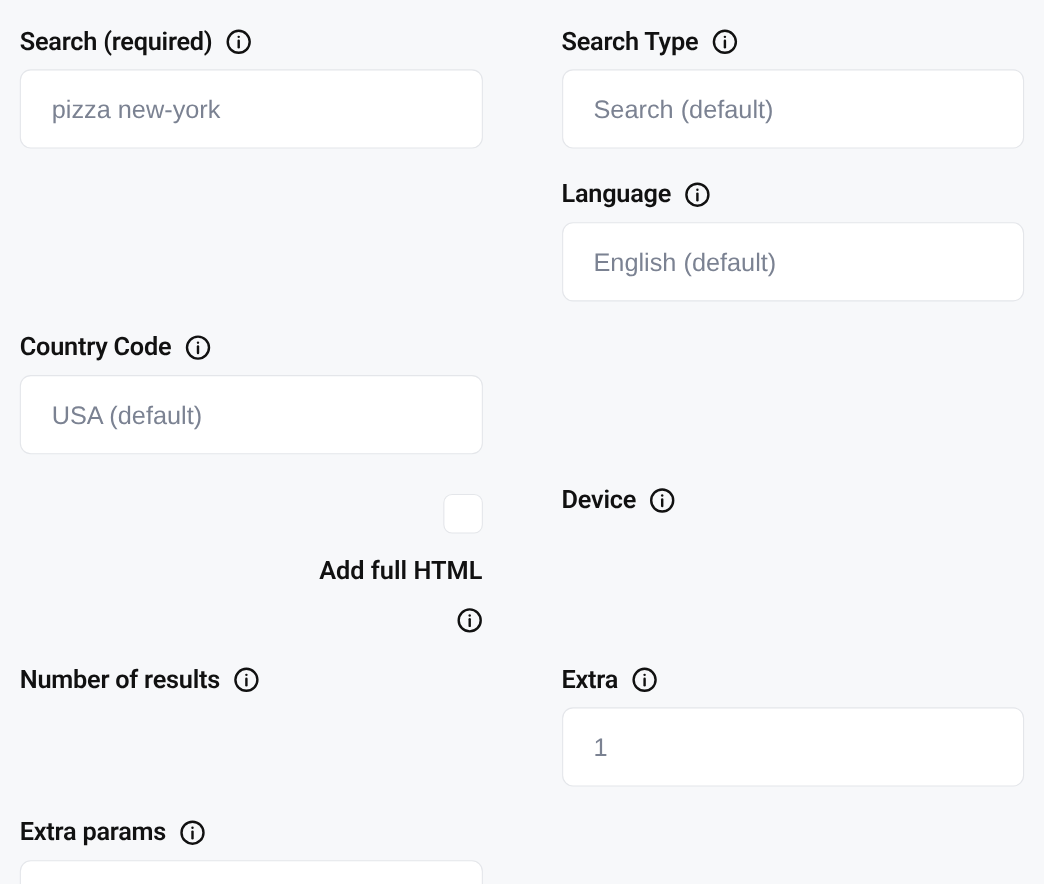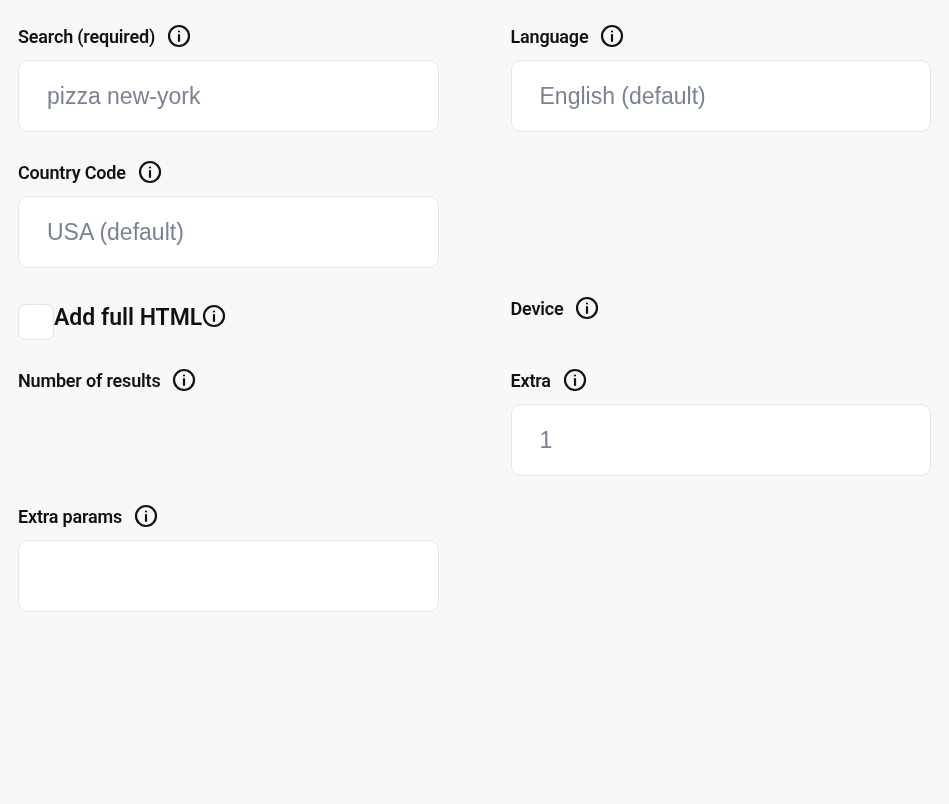--- a/index.html
+++ b/index.html
@@ -22,21 +22,21 @@
       flex-direction: column;
       margin-bottom: 28px;
     }
     .label-row {
       display: flex;
       align-items: center;
       gap: 12px;
       margin-bottom: 12px;
     }
     .label-text {
-      font-size: 18px;
+      font-size: 23px;
       font-weight: 600;
       color: #111;
       letter-spacing: -0.01em;
     }
     .info-icon {
       width: 24px;
       height: 24px;
       flex-shrink: 0;
       cursor: pointer;
     }
@@ -49,23 +49,25 @@
       background: #fff;
       font-size: 23px;
       padding: 0 28px;
       color: #111;
       outline: none;
     }
     .input::placeholder { color: #7b8292; }
     .input.select-look { color: #7b8292; }
     .checkbox-row {
       display: flex;
-      align-items: flex-start;
+      align-items: flex-end;
+      gap: 20px;
       margin-top: 8px;
       margin-bottom: 28px;
+      flex-direction: column;
     }
     .checkbox {
       width: 36px;
       height: 36px;
       border: 1px solid #e4e6ea;
       border-radius: 8px;
       background: #fff;
       cursor: pointer;
       flex-shrink: 0;
     }
@@ -90,20 +92,33 @@
         <svg viewBox="0 0 24 24" width="24" height="24" fill="none" stroke="#111" stroke-width="2.2">
             <circle cx="12" cy="12" r="10"></circle>
             <circle cx="12" cy="7.5" r="1.1" fill="#111" stroke="none"></circle>
             <line x1="12" y1="11" x2="12" y2="17" stroke-linecap="round"></line>
           </svg>
       </span>
     </div>
     <input class="input" type="text" placeholder="pizza new-york" style="">
   </div>
 
+  <div class="field col-right">
+    <div class="label-row">
+      <span class="label-text">Search Type</span>
+      <span class="info-icon">
+        <svg viewBox="0 0 24 24" width="24" height="24" fill="none" stroke="#111" stroke-width="2.2">
+            <circle cx="12" cy="12" r="10"></circle>
+            <circle cx="12" cy="7.5" r="1.1" fill="#111" stroke="none"></circle>
+            <line x1="12" y1="11" x2="12" y2="17" stroke-linecap="round"></line>
+          </svg>
+      </span>
+    </div>
+    <input class="input select-look" type="text" readonly="" placeholder="Search (default)" style="">
+  </div>
 
   <div class="field col-right">
     <div class="label-row">
       <span class="label-text">Language</span>
       <span class="info-icon">
         <svg viewBox="0 0 24 24" width="24" height="24" fill="none" stroke="#111" stroke-width="2.2">
             <circle cx="12" cy="12" r="10"></circle>
             <circle cx="12" cy="7.5" r="1.1" fill="#111" stroke="none"></circle>
             <line x1="12" y1="11" x2="12" y2="17" stroke-linecap="round"></line>
           </svg>

